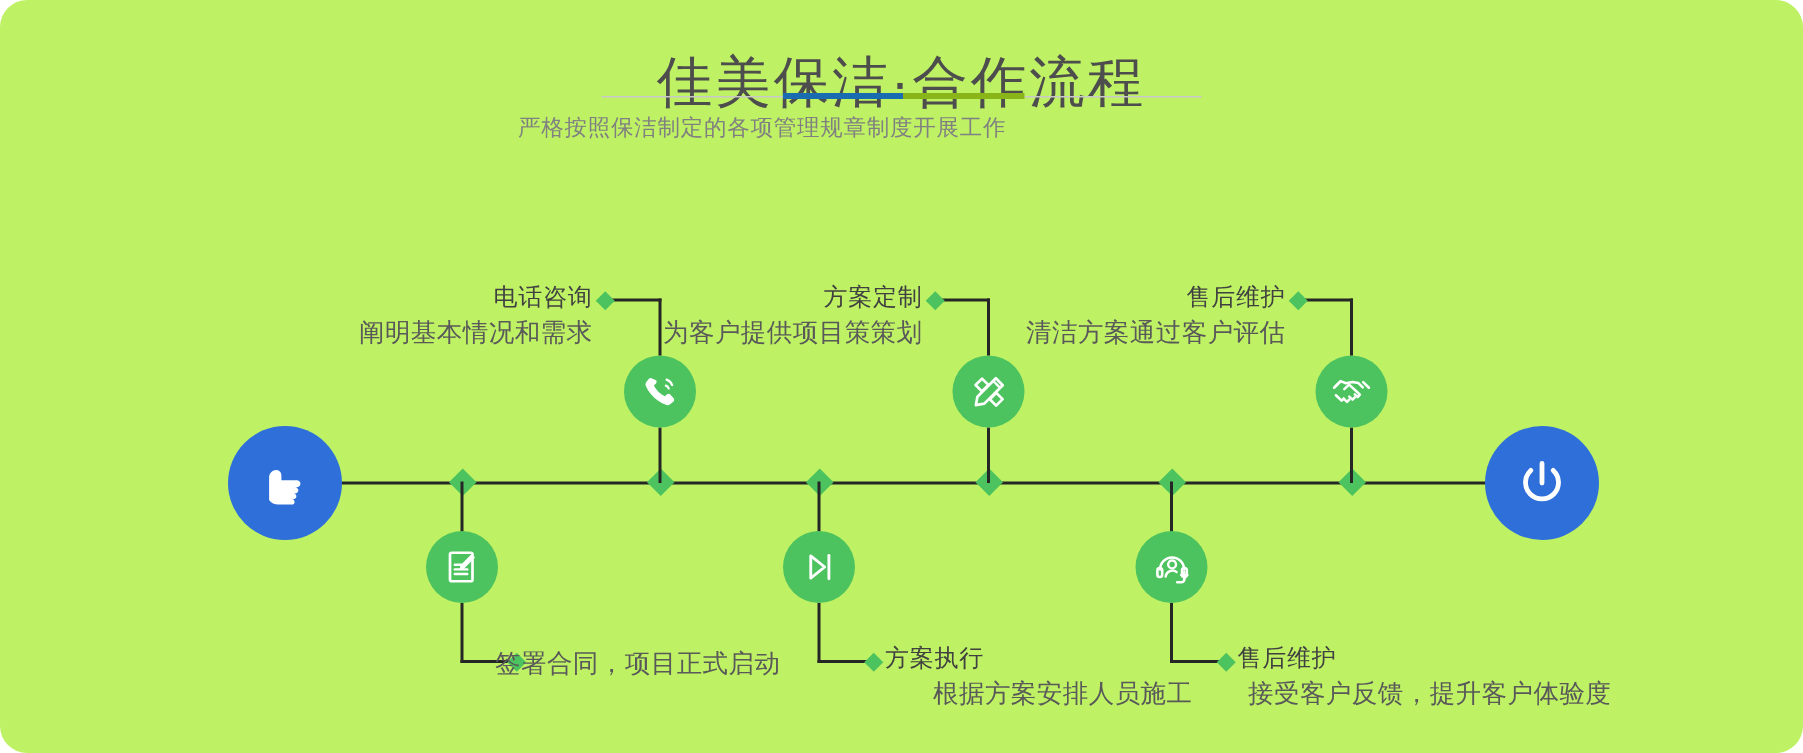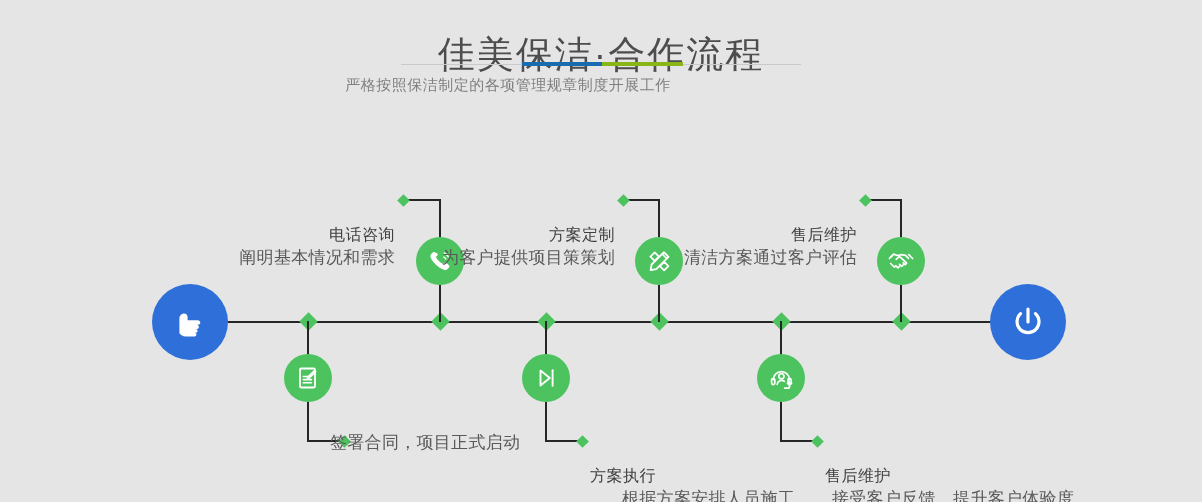--- a/index.html
+++ b/index.html
@@ -8,22 +8,23 @@
     background: #ffffff;
   }
   body {
     font-family: "Liberation Sans", "DejaVu Sans", sans-serif;
     -webkit-font-smoothing: antialiased;
   }
   #page {
     position: relative;
     width: 1202px;
     height: 502px;
-    background: #e5e5e5;
+    background: #bef264;
     overflow: hidden;
+    border-radius: 18px;
   }
 
   
   .header {
     position: absolute;
     left: 0;
     top: 32px;
     width: 1202px;
     text-align: center;
   }
@@ -147,21 +148,20 @@
 
   .label {
     position: absolute;
     white-space: nowrap;
   }
   .label .lbl-title {
     font-size: 16px;
     color: #404040;
     line-height: 20px;
     letter-spacing: 0.5px;
-    margin-top: 36px;
   }
   .label .lbl-desc {
     font-size: 17px;
     color: #595959;
     line-height: 19px;
     letter-spacing: 0.3px;
     margin-top: 3px;
   }
   .label.right-align { text-align: right; }
   .label.left-align  { text-align: left; }

